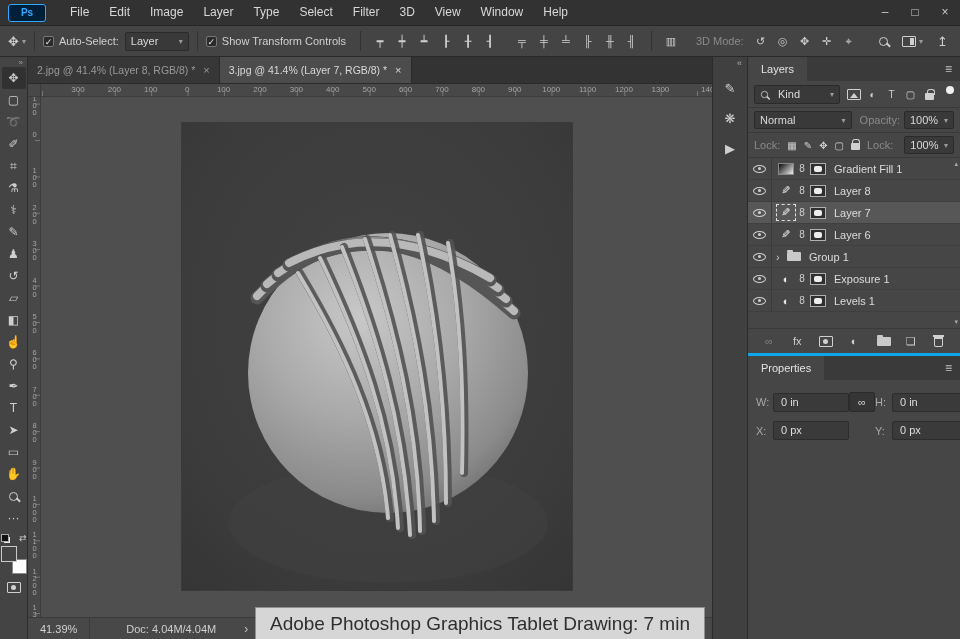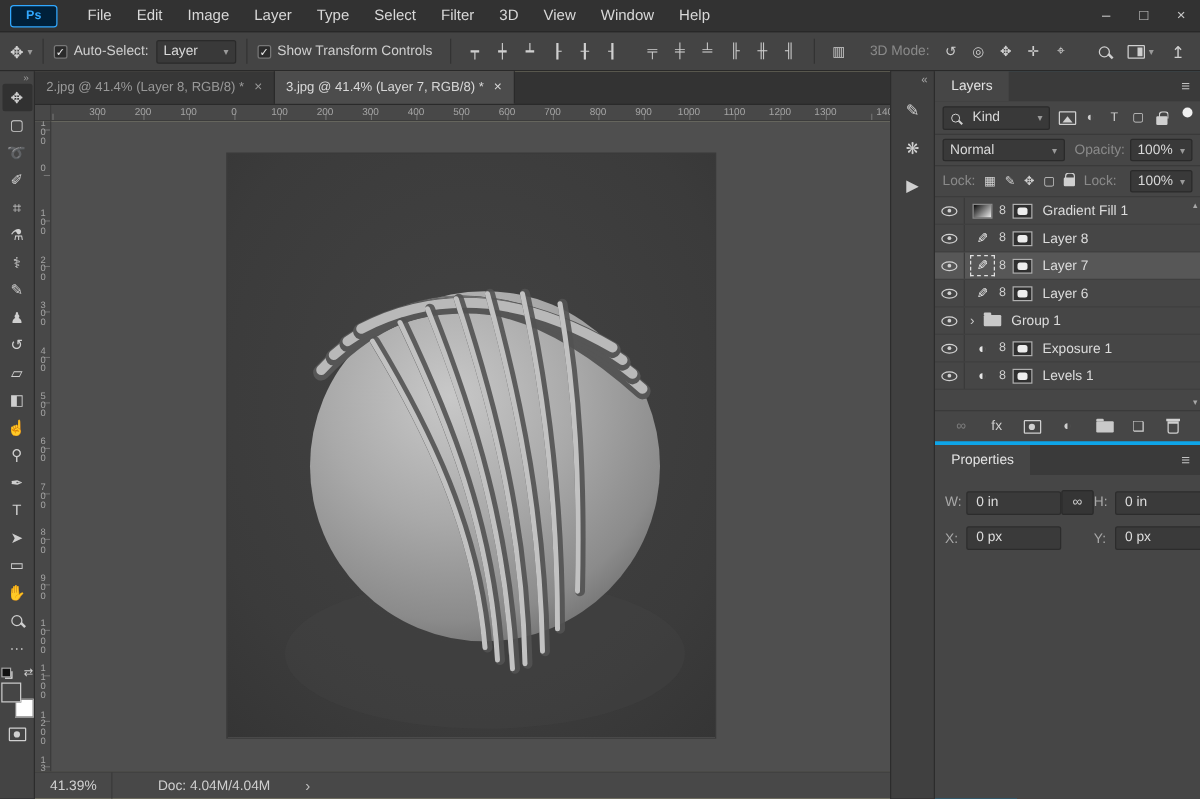--- a/index.html
+++ b/index.html
@@ -605,13 +605,14 @@
           <span class="f-input">0 px</span>
           <span></span>
           <span class="f-label">Y:</span>
           <span class="f-input">0 px</span>
         </div>
       </div>
 
     </div>
   </div>
 
+  <div class="caption">Adobe Photoshop Graphics Tablet Drawing: 7 min</div>
 </div>
 
 </body></html>

